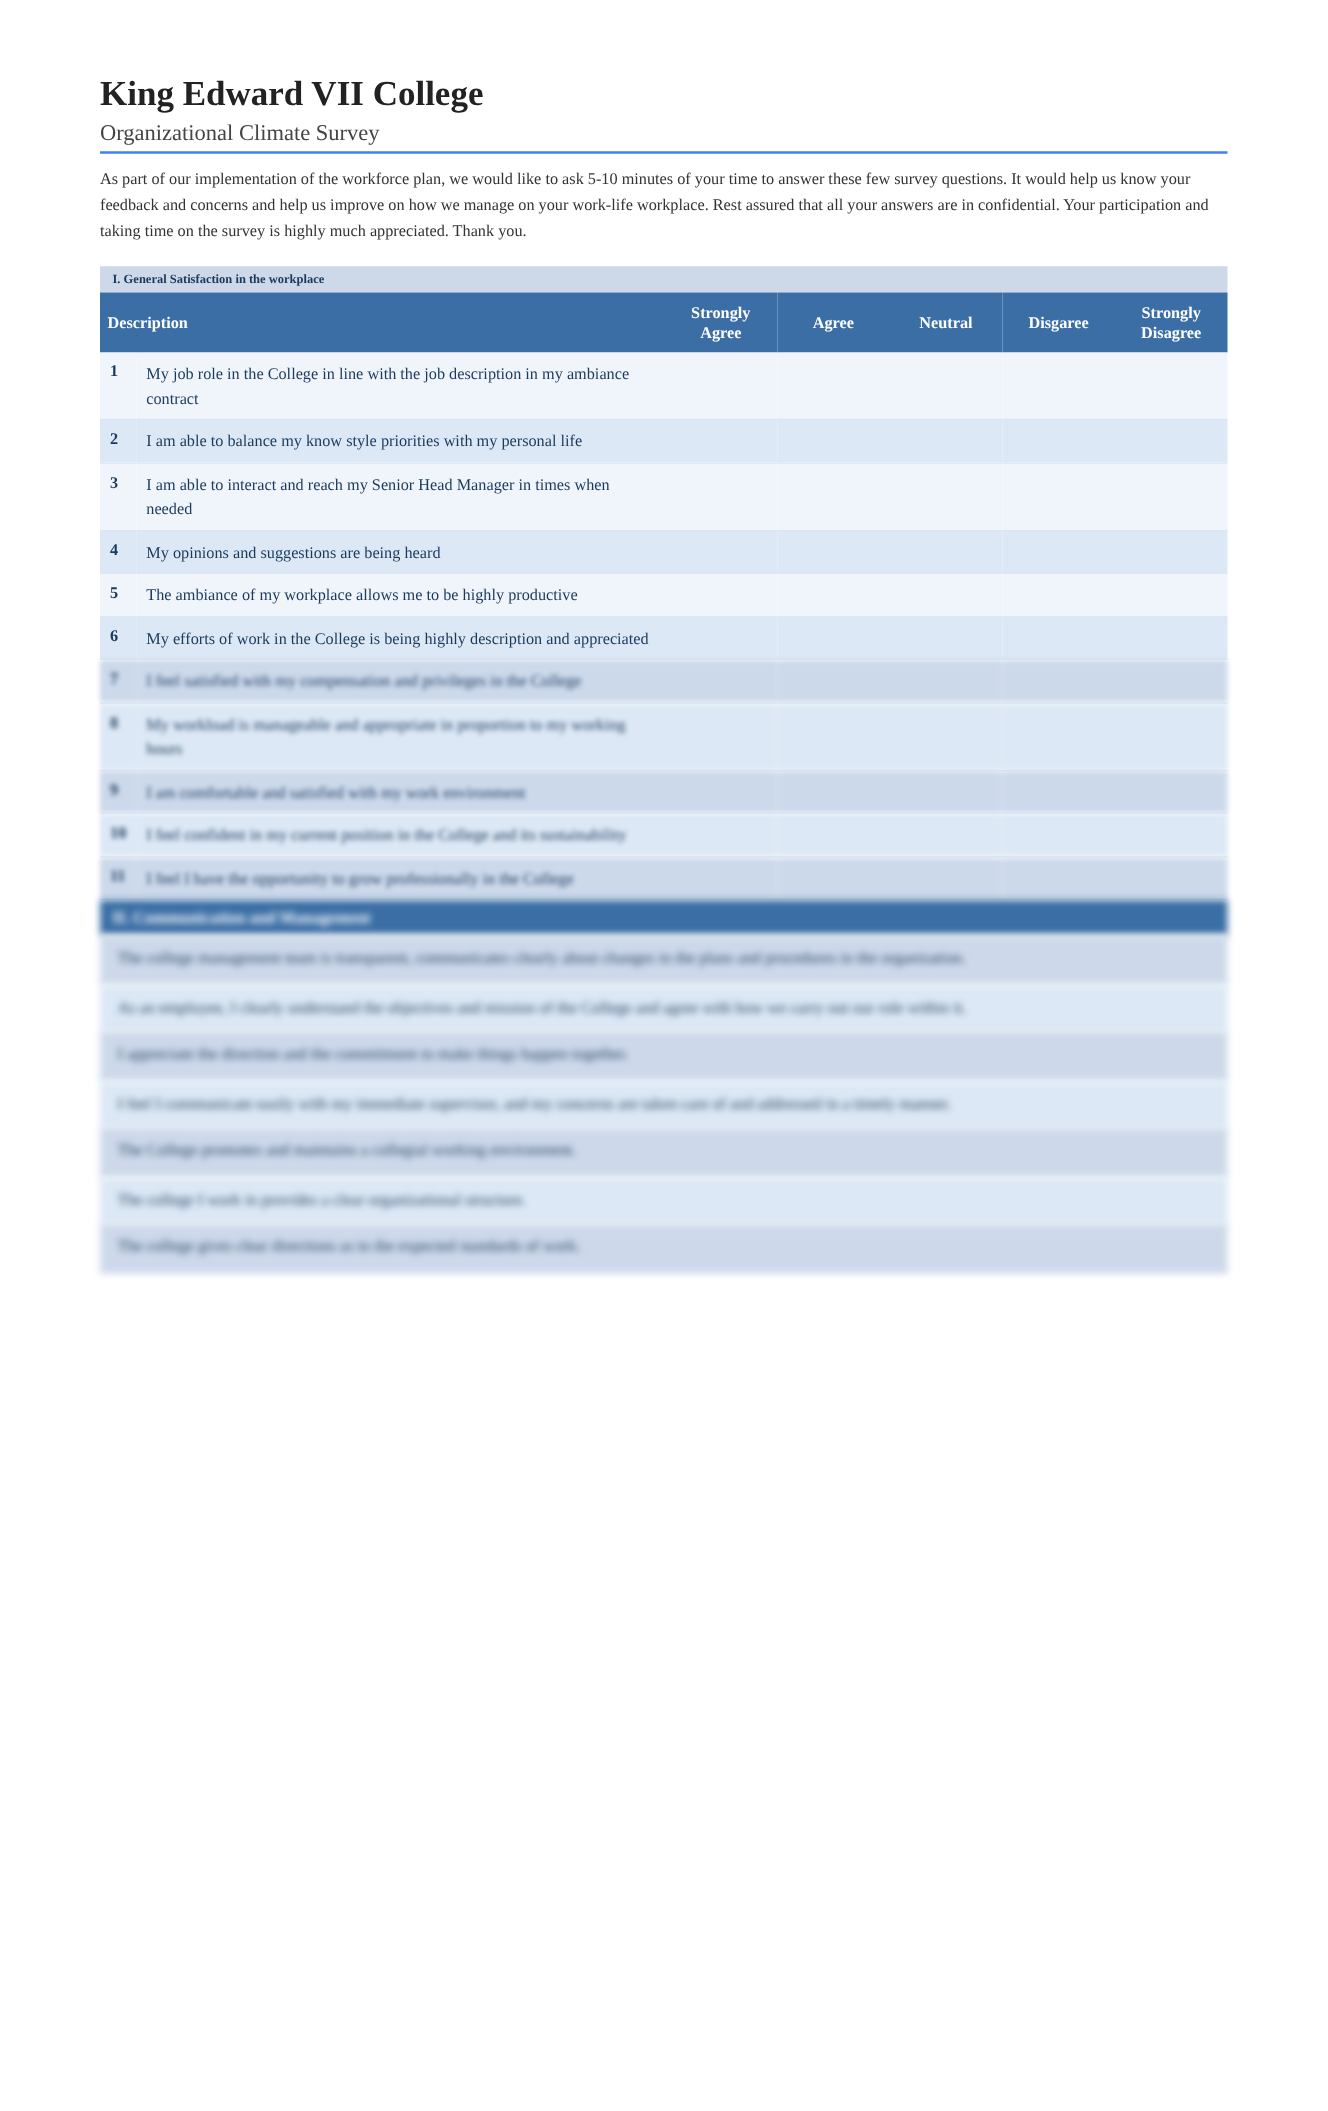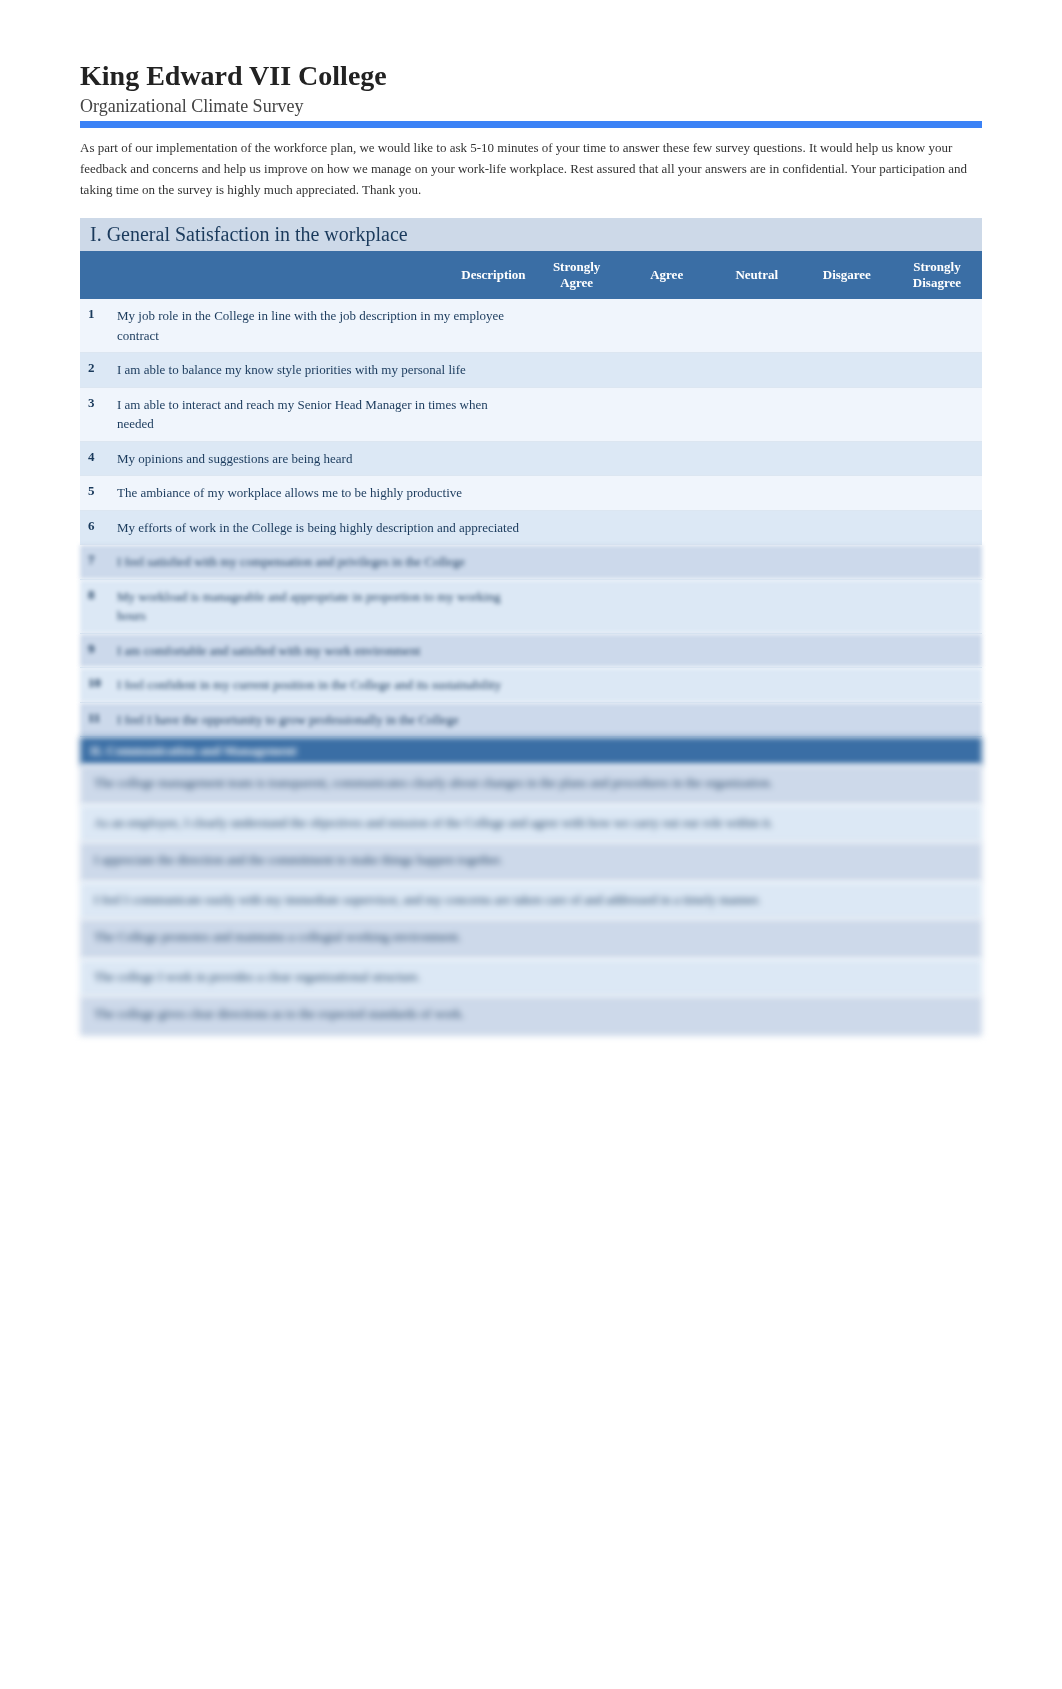--- a/index.html
+++ b/index.html
@@ -15,55 +15,55 @@
     .college-title {
       font-size: 28px;
       font-weight: bold;
       color: #222;
       margin-bottom: 4px;
     }
     .survey-subtitle {
       font-size: 18px;
       font-weight: normal;
       color: #444;
-      border-bottom: 7px solid #3b82f6;
+      border-bottom: 2px solid #3b82f6;
       padding-bottom: 4px;
       margin-bottom: 10px;
     }
     .intro-text {
       font-size: 13px;
       color: #333;
       line-height: 1.6;
       margin-bottom: 18px;
     }
     .section-header {
       background-color: #cdd9e8;
       color: #1a3a5c;
-      font-size: 20px;
-      font-weight: normal;
+      font-size: 10px;
+      font-weight: bold;
       padding: 5px 10px;
       margin-bottom: 0;
     }
     .survey-table {
       width: 100%;
       border-collapse: collapse;
       font-size: 13px;
     }
     .survey-table th {
       background-color: #3a6ea5;
       color: #fff;
       text-align: center;
       padding: 8px 6px;
       font-weight: bold;
       font-size: 13px;
       vertical-align: middle;
     }
     .survey-table th.desc-col {
       width: 50%;
-      text-align: right;
+      text-align: left;
     }
     .survey-table th.rating-col {
       width: 10%;
     }
     .survey-table td {
       padding: 7px 8px;
       vertical-align: top;
       border-bottom: 1px solid #dce6f1;
     }
     .survey-table tr.row-even {
@@ -149,21 +149,21 @@
       <th class="rating-col">Neutral</th>
       <th class="rating-col">Disgaree</th>
       <th class="rating-col">
         <span>Strongly Disagree</span>
       </th>
     </tr>
   </thead>
   <tbody id="survey-tbody">
   <tr class="row-odd">
         <td class="num-cell">1</td>
-        <td class="desc-cell">My job role in the College in line with the job description in my employee contract</td>
+        <td class="desc-cell">My job role in the College in line with the job description in my ambiance contract</td>
         <td class="rating-cell"></td>
         <td class="rating-cell"></td>
         <td class="rating-cell"></td>
         <td class="rating-cell"></td>
         <td class="rating-cell"></td>
       </tr>
       <tr class="row-even">
         <td class="num-cell">2</td>
         <td class="desc-cell">I am able to balance my know style priorities with my personal life</td>
         <td class="rating-cell"></td>

